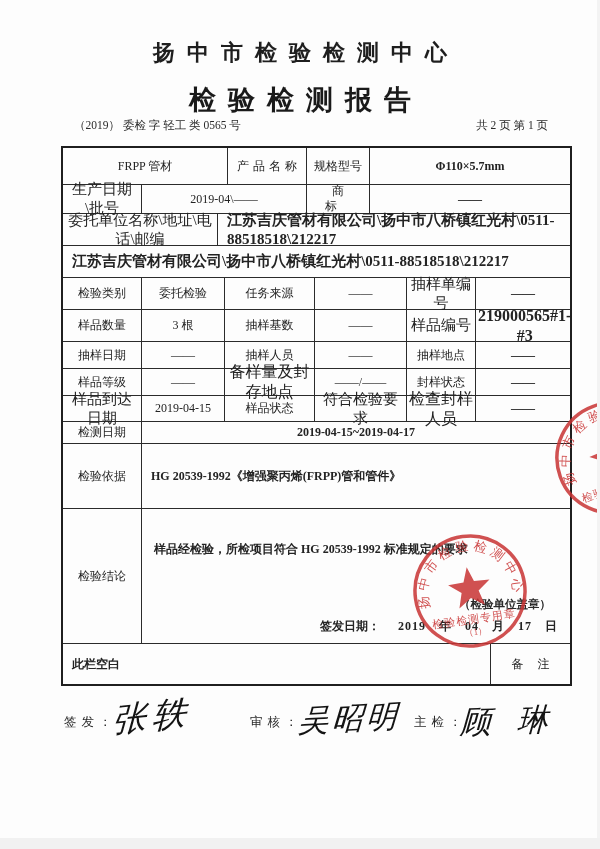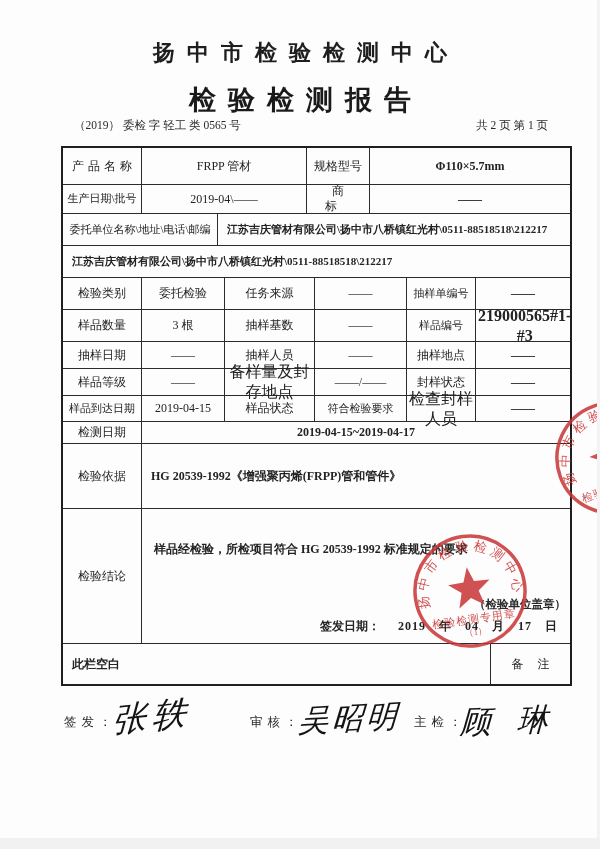--- a/index.html
+++ b/index.html
@@ -15,29 +15,29 @@
   .doc-line{position:absolute;top:118px;left:74px;right:52px;display:flex;
     justify-content:space-between;font-size:11.5px;color:#2a2a2a;}
   
   .tbl{position:absolute;left:61px;top:146px;width:507px;border:2px solid #1f1f1f;background:#fdfdfd;}
   .row{display:flex;width:100%;border-bottom:1px solid #2b2b2b;box-sizing:border-box;}
   .row:last-child{border-bottom:none;}
   .cell{box-sizing:border-box;border-right:1px solid #2b2b2b;display:flex;align-items:center;
     justify-content:center;text-align:center;font-size:12px;line-height:1.25;padding:1px 2px;color:#232323;}
   .cell:last-child{border-right:none;}
   .lft{justify-content:flex-start;text-align:left;padding-left:9px;padding-right:14px;}
-  .fs11{font-size:11px;}
+  .fs11{font-size:15px;}
   .fs10{font-size:16px;letter-spacing:0;}
   .sp{letter-spacing:4px;text-indent:4px;}
   .spw{letter-spacing:14px;text-indent:14px;}
   .grow{flex:1 1 auto;font-weight:bold;}
   
   .concl-cell{position:relative;display:block;padding:0;}
   .concl-text{position:absolute;left:12px;top:33px;right:10px;font-size:12px;text-align:left;}
-  .seal-note{position:absolute;right:4px;top:88px;font-size:11.5px;color:#2a2a2a;}
+  .seal-note{position:absolute;right:19px;top:88px;font-size:11.5px;color:#2a2a2a;}
   .issue-line{position:absolute;right:12px;top:110px;font-size:12px;color:#242424;}
   .issue-line .date{margin-left:18px;word-spacing:9px;letter-spacing:1px;}
   
   .signatures{position:absolute;left:62px;top:698px;width:510px;height:70px;}
   .sig-label{position:absolute;font-size:12.5px;letter-spacing:5px;color:#2a2a2a;top:16px;}
   .sig-name{position:absolute;font-size:31px;color:#141414;font-style:italic;
     font-family:"DejaVu Serif","Liberation Serif",serif;white-space:nowrap;}
   #sig1{left:2px;} #name1{left:50px;top:-4px;font-size:34px;transform:rotate(-6deg) skewX(-8deg);letter-spacing:6px;}
   #sig2{left:188px;} #name2{left:236px;top:0;transform:rotate(-3deg) skewX(-6deg);letter-spacing:3px;}
   #sig3{left:352px;} #name3{left:398px;top:2px;transform:rotate(-2deg) skewX(-4deg);letter-spacing:26px;}
@@ -58,22 +58,22 @@
   <div class="report-title">检验检测报告</div>
 
   <div class="doc-line">
     <span>（2019） 委检 字 轻工 类 0565 号</span>
     <span>共 2 页 第 1 页</span>
   </div>
 
   <div class="tbl">
 
     <div class="row" style="height:37px">
+      <div class="cell" style="flex:0 0 165px">FRPP 管材</div>
       <div class="cell sp" style="flex:0 0 79px">产品名称</div>
-      <div class="cell" style="flex:0 0 165px">FRPP 管材</div>
       <div class="cell" style="flex:0 0 63px">规格型号</div>
       <div class="cell grow">Φ110×5.7mm</div>
     </div>
 
     <div class="row" style="height:29px">
       <div class="cell fs11" style="flex:0 0 79px">生产日期\批号</div>
       <div class="cell" style="flex:0 0 165px">2019-04\——</div>
       <div class="cell spw" style="flex:0 0 63px">商标</div>
       <div class="cell grow">——</div>
     </div>

